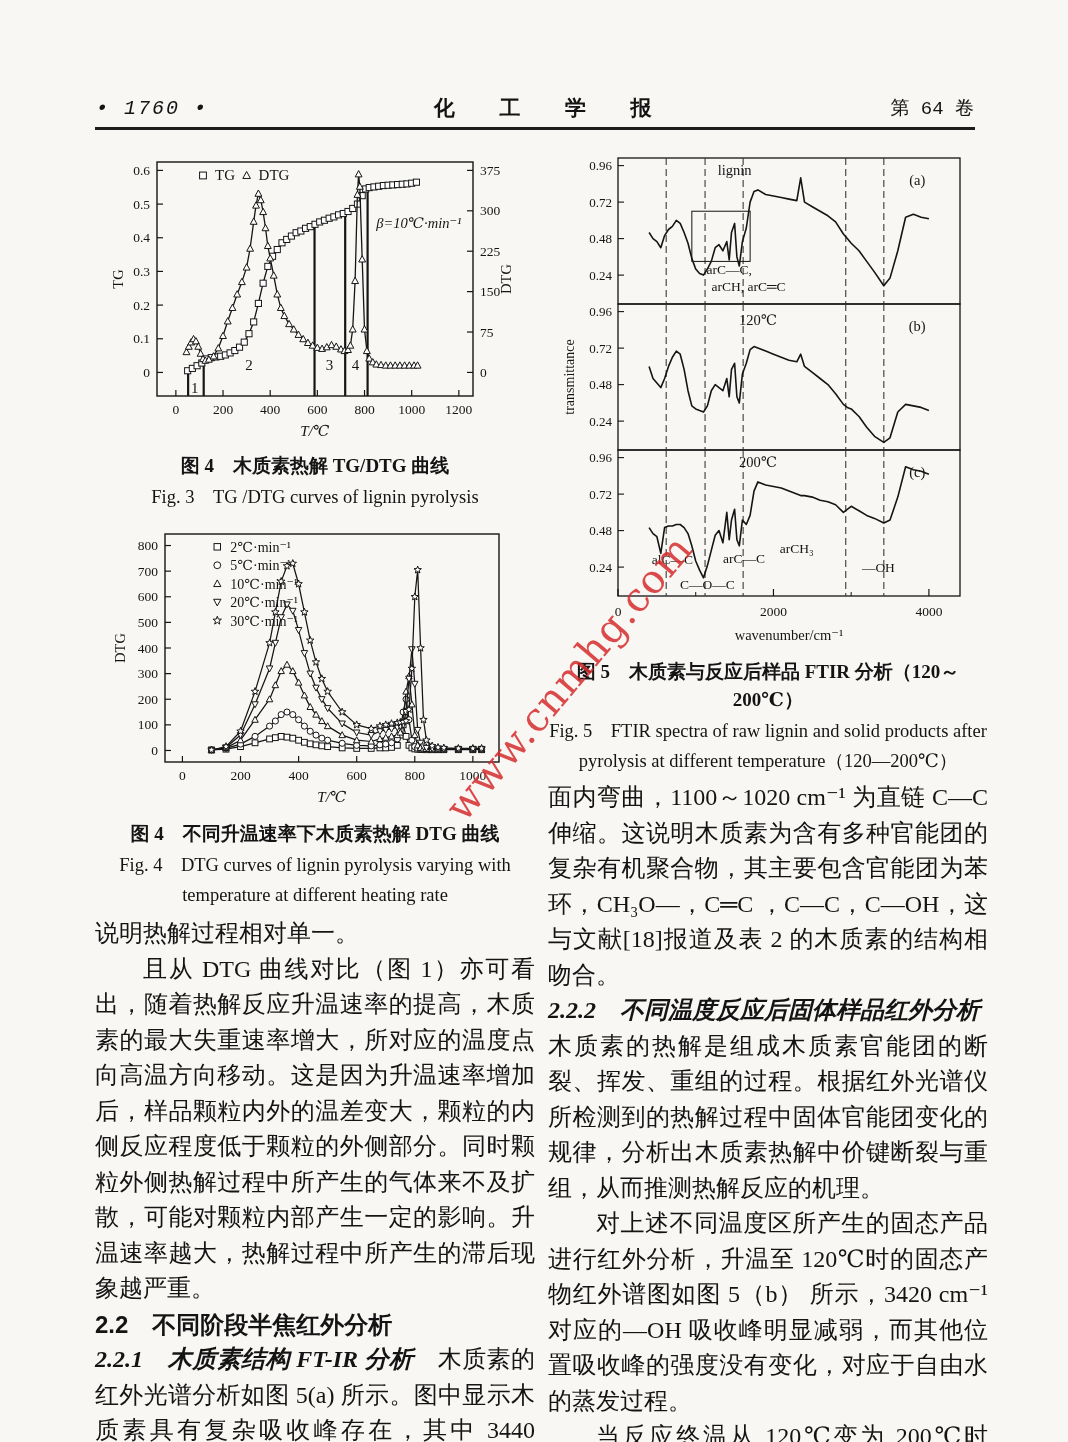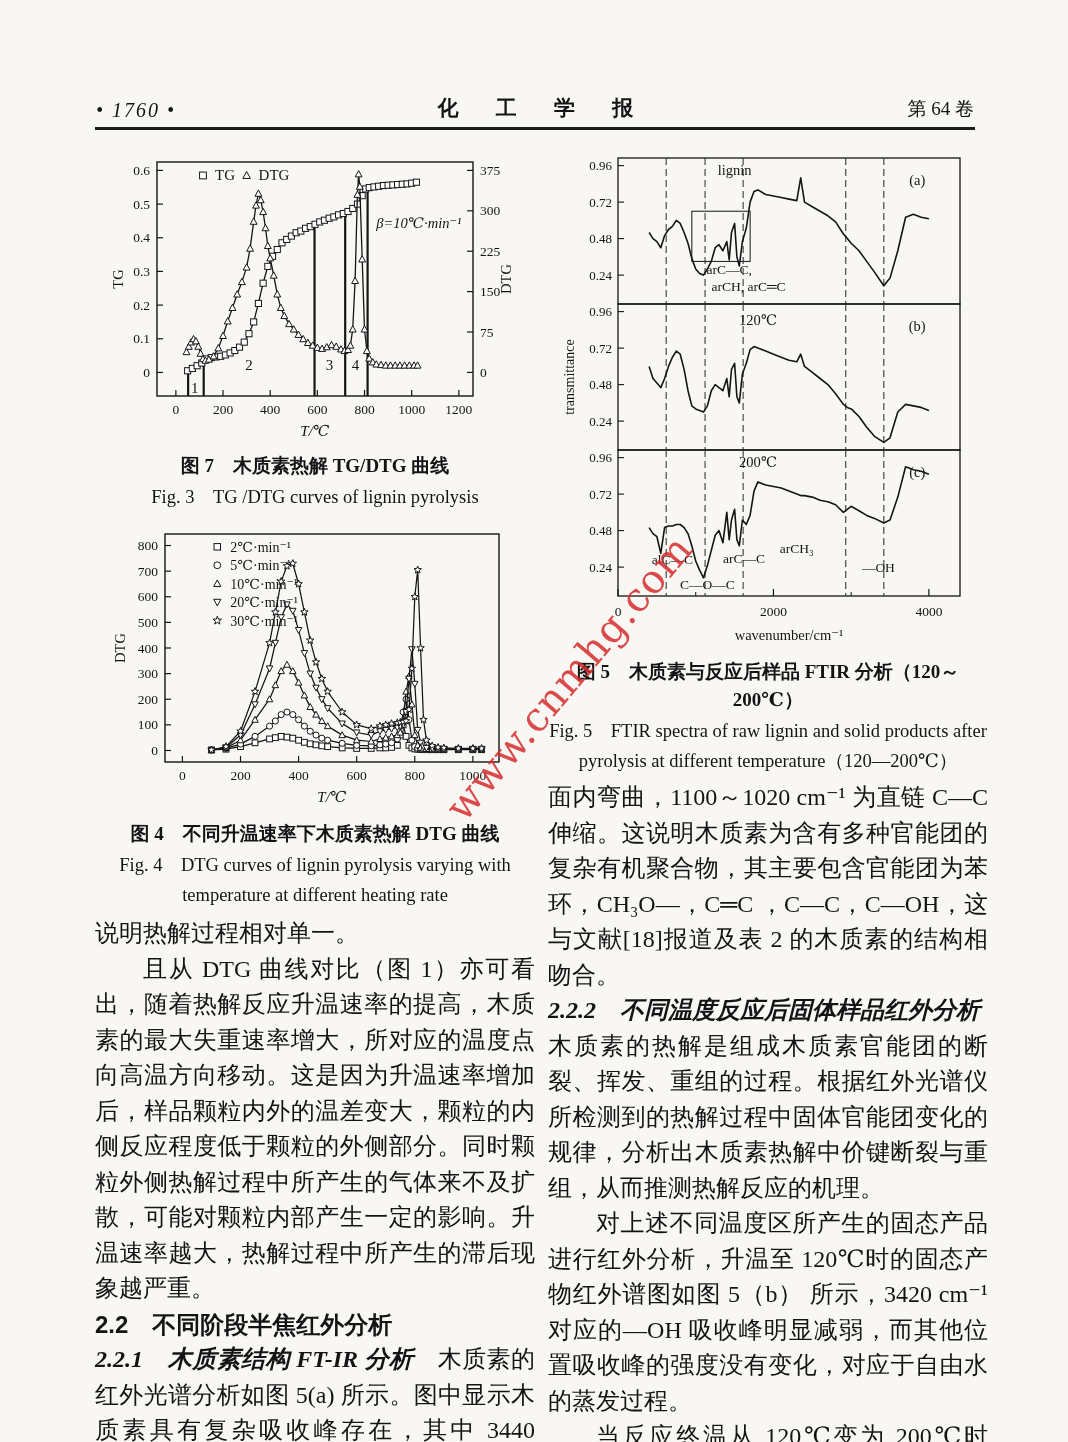--- a/index.html
+++ b/index.html
@@ -1,21 +1,21 @@
 <!DOCTYPE html>
 <html><head>
 <meta charset="utf-8">
 <style>
   html,body{margin:0;padding:0;}
   body{
     width:1068px;height:1442px;position:relative;overflow:hidden;
     background:#f8f7f4;color:#141414;
     font-family:"Liberation Serif","DejaVu Serif",serif;
   }
-  .header{position:absolute;top:94px;left:96px;width:878px;display:flex;justify-content:space-between;align-items:flex-end;}
+  .header{position:absolute;top:94px;left:96px;width:878px;display:flex;justify-content:space-between;align-items:center;font-family:Liberation Mono, monospace;}
   .page-num{font-style:italic;font-size:20px;letter-spacing:2px;}
   .journal-title{font-size:21px;font-weight:bold;letter-spacing:16px;margin-left:23px;}
   .volume{font-size:19px;margin-left:20px;}
   .rule{position:absolute;top:127px;left:95px;width:880px;height:2.5px;background:#1c1c1c;}
   .col-left{position:absolute;left:95px;top:148px;width:440px;}
   .col-right{position:absolute;left:548px;top:146px;width:440px;}
   svg.chart{display:block;}
   .cap-cn{font-size:19px;font-weight:bold;text-align:center;margin:6px 0 2px 0;line-height:28px;}
   .cap-en{font-size:18.5px;text-align:center;margin:2px 0 10px 0;line-height:30px;}
   .bodytext p{font-size:24px;line-height:35.5px;text-align:justify;margin:0;}
@@ -212,21 +212,21 @@
       <polygon points="295.6119402985074,213.82672959594797 292.1919402985074,220.12672959594795 299.03194029850744,220.12672959594795" fill="#fff" stroke="#151515" stroke-width="1"></polygon>
       <polygon points="300.32835820895525,213.82672959594797 296.90835820895524,220.12672959594795 303.74835820895527,220.12672959594795" fill="#fff" stroke="#151515" stroke-width="1"></polygon>
       <polygon points="305.04477611940297,213.82672959594797 301.62477611940295,220.12672959594795 308.464776119403,220.12672959594795" fill="#fff" stroke="#151515" stroke-width="1"></polygon>
       <polygon points="308.5820895522388,213.82672959594797 305.1620895522388,220.12672959594795 312.00208955223883,220.12672959594795" fill="#fff" stroke="#151515" stroke-width="1"></polygon>
       <rect x="90.58507462686566" y="24.067625899280593" width="6.8" height="6.8" fill="#fff" stroke="#151515" stroke-width="1"></rect>
       <text x="105.98507462686567" y="32.46762589928059" font-size="15" text-anchor="start" fill="#151515" font-family="'Liberation Serif','DejaVu Serif',serif">TG</text>
       <polygon points="137.61194029850748,23.46762589928059 133.81194029850747,30.46762589928059 141.4119402985075,30.46762589928059" fill="#fff" stroke="#151515" stroke-width="1"></polygon>
       <text x="149.61194029850748" y="32.46762589928059" font-size="15" text-anchor="start" fill="#151515" font-family="'Liberation Serif','DejaVu Serif',serif">DTG</text>
       <text x="267.3134328358209" y="79.65467625899282" font-size="14.5" text-anchor="start" fill="#151515" font-family="'Liberation Serif','DejaVu Serif',serif" font-style="italic">β=10℃·min⁻¹</text>
     </svg>
-  <p class="cap-cn">图 7　木质素热解 TG/DTG 曲线</p>
+  <p class="cap-cn">图 4　木质素热解 TG/DTG 曲线</p>
   <p class="cap-en">Fig. 3　TG /DTG curves of lignin pyrolysis</p>
 
   <svg id="fig4-svg" class="chart" width="412" height="292" viewBox="0 0 412 292" style="margin-left:14px;margin-top:4px;">
       <rect x="56" y="12" width="334" height="228" fill="none" stroke="#151515" stroke-width="1.4"></rect>
       <line x1="56" y1="228.47191011235955" x2="62" y2="228.47191011235955" stroke="#151515" stroke-width="1.2"></line>
       <text x="49" y="232.97191011235955" font-size="13.5" text-anchor="end" fill="#151515" font-family="'Liberation Serif','DejaVu Serif',serif">0</text>
       <line x1="56" y1="202.85393258426967" x2="62" y2="202.85393258426967" stroke="#151515" stroke-width="1.2"></line>
       <text x="49" y="207.35393258426967" font-size="13.5" text-anchor="end" fill="#151515" font-family="'Liberation Serif','DejaVu Serif',serif">100</text>
       <line x1="56" y1="177.23595505617976" x2="62" y2="177.23595505617976" stroke="#151515" stroke-width="1.2"></line>
       <text x="49" y="181.73595505617976" font-size="13.5" text-anchor="end" fill="#151515" font-family="'Liberation Serif','DejaVu Serif',serif">200</text>

